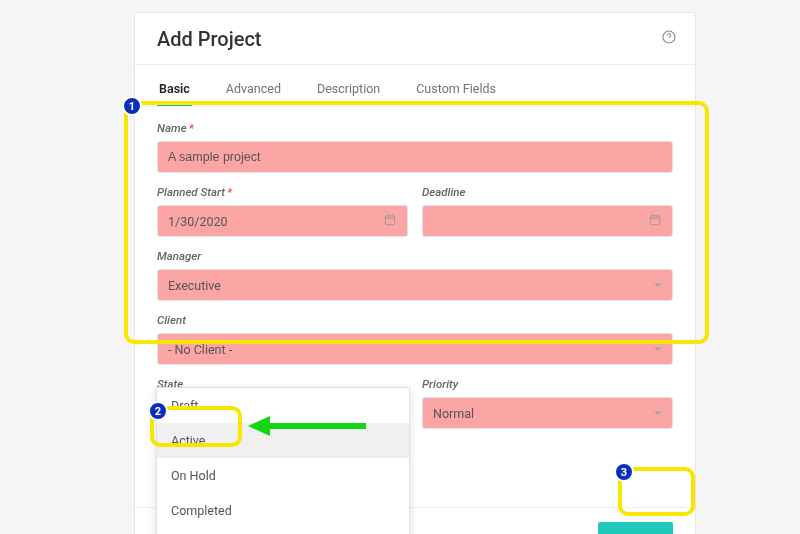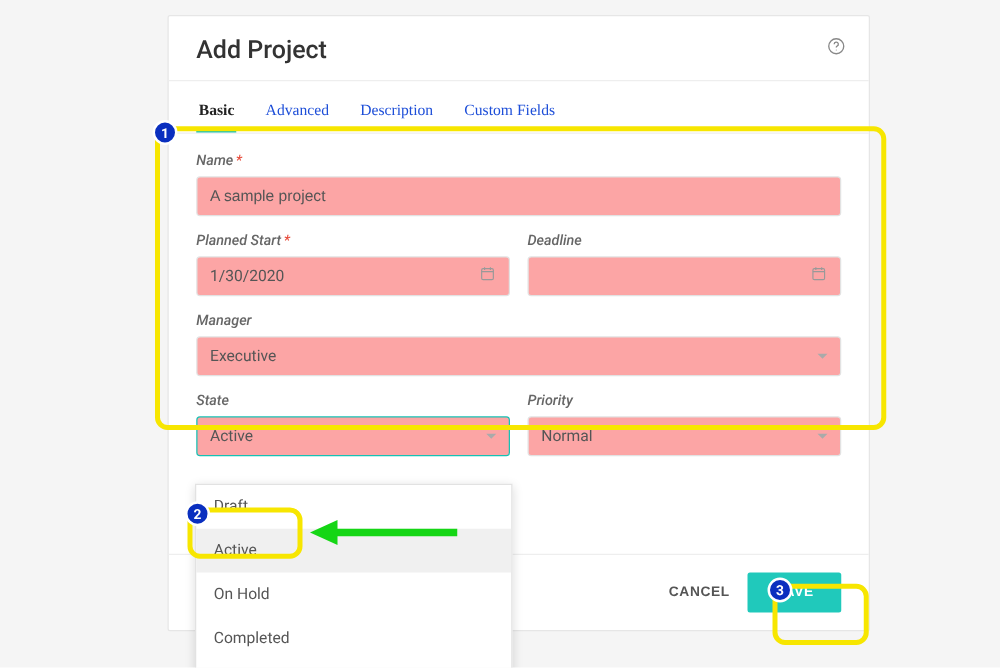--- a/index.html
+++ b/index.html
@@ -28,29 +28,28 @@
     border-bottom: 1px solid #eee;
   }
   .modal-title {
     font-size: 20px;
     font-weight: 500;
     color: #333;
   }
   .help-icon svg { stroke: #888; }
   .tabs {
     display: flex;
-    gap: 21px;
+    gap: 32px;
     padding: 0 22px;
     border-bottom: 1px solid #eee;
     margin-top: 6px;
-    font-family: Liberation Serif, serif;
   }
   .tab {
     font-size: 12.5px;
-    color: #1d4ed8;
+    color: #737373;
     padding: 10px 2px 7px;
     cursor: pointer;
     border-bottom: 3px solid transparent;
   }
   .tab.active {
     color: #222;
     font-weight: 600;
     border-bottom-color: #17c1b4;
   }
   .form-body { padding: 14px 22px 0 22px; }
@@ -221,20 +220,27 @@
     </div>
 
     <div class="field" style="margin-bottom:12px;">
       <label class="field-label">Manager</label>
       <div class="select">
         <span>Executive</span>
         <span class="caret"></span>
       </div>
     </div>
 
+    <div class="field" style="margin-bottom:12px;">
+      <label class="field-label">Client</label>
+      <div class="select">
+        <span>- No Client -</span>
+        <span class="caret"></span>
+      </div>
+    </div>
 
     <div class="row">
       <div class="field">
         <label class="field-label">State</label>
         <div class="select open">
           <span>Active</span>
           <span class="caret"></span>
         </div>
       </div>
       <div class="field">

